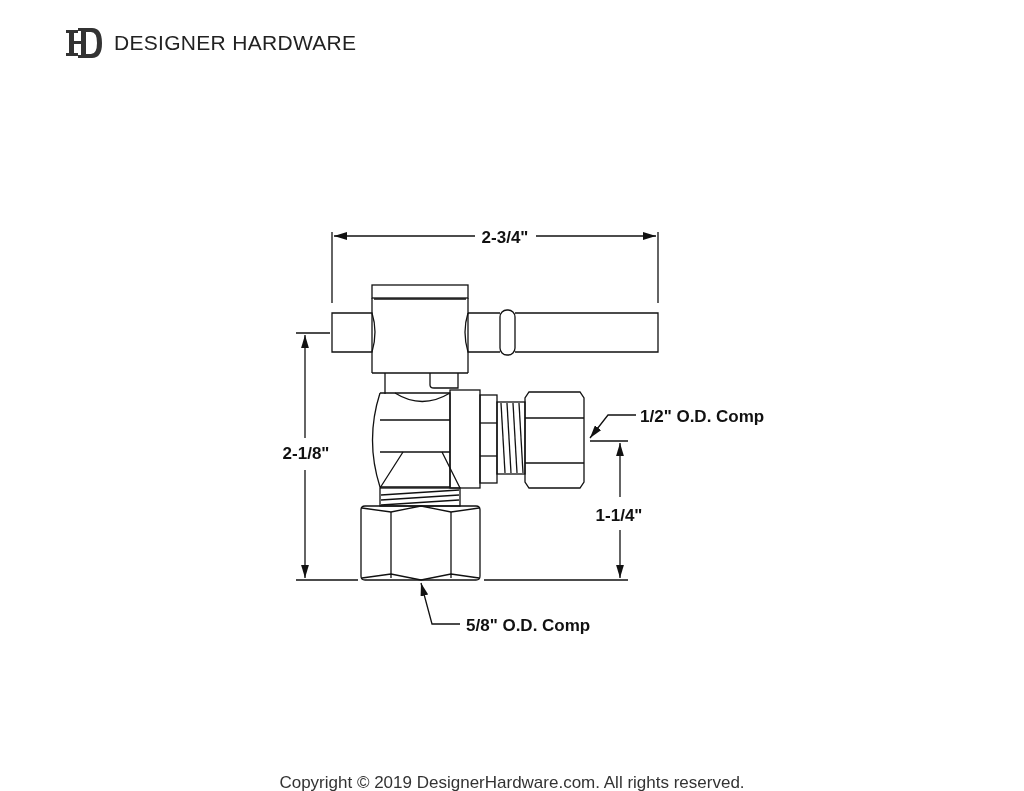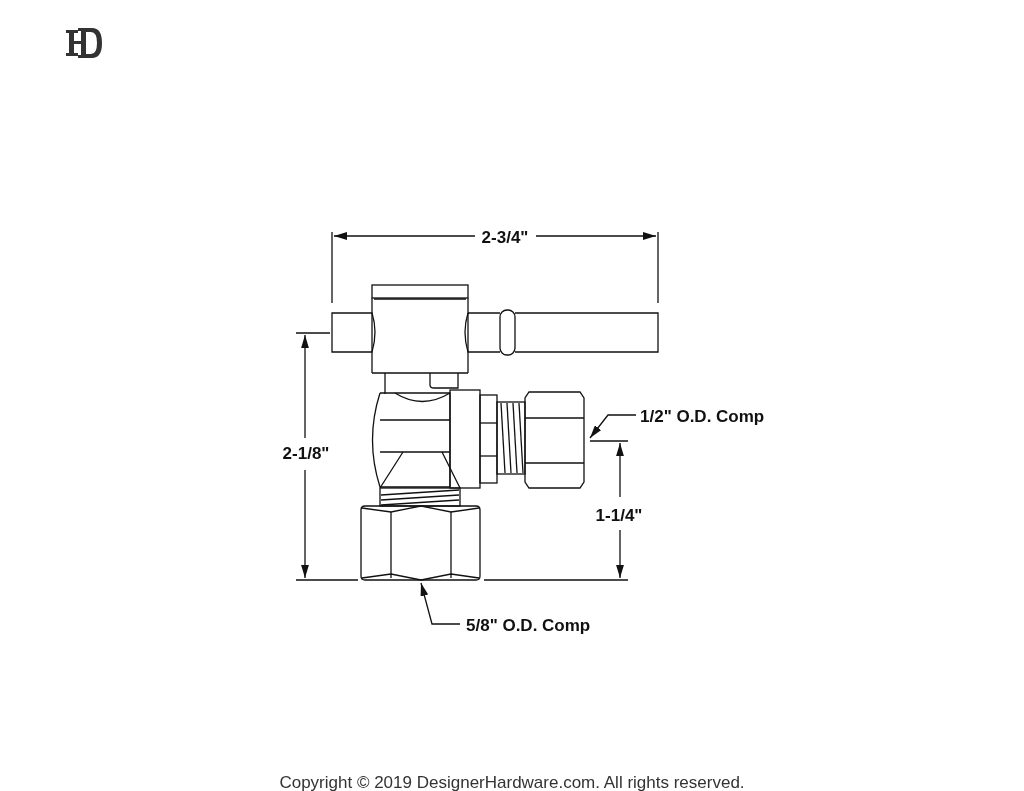--- a/index.html
+++ b/index.html
@@ -19,20 +19,21 @@
   <svg class="brand-logo" viewBox="0 0 40 34">
     <rect x="2" y="4" width="12" height="3" fill="#333"></rect>
     <rect x="2" y="27" width="12" height="3" fill="#333"></rect>
     <rect x="5" y="4" width="5" height="26" fill="#333"></rect>
     <rect x="10" y="15" width="10" height="3" fill="#333"></rect>
     <rect x="17" y="2" width="5" height="30" fill="#333"></rect>
     <rect x="14" y="2" width="10" height="3" fill="#333"></rect>
     <rect x="14" y="29" width="10" height="3" fill="#333"></rect>
     <path d="M22 2 H28 Q38 2 38 17 Q38 32 28 32 H22 V28 H27 Q33 28 33 17 Q33 6 27 6 H22 Z" fill="#333"></path>
   </svg>
+  <span class="brand-name">DESIGNER HARDWARE</span>
 </div>
 
 <svg class="drawing" viewBox="0 0 1024 791">
   <defs>
     <marker id="arr" viewBox="0 0 10 6" refX="10" refY="3" markerWidth="10" markerHeight="6" orient="auto-start-reverse">
       <path d="M0 0 L10 3 L0 6 Z" fill="#111"></path>
     </marker>
   </defs>
   <g stroke="#111" stroke-width="1.3" fill="none">
 

